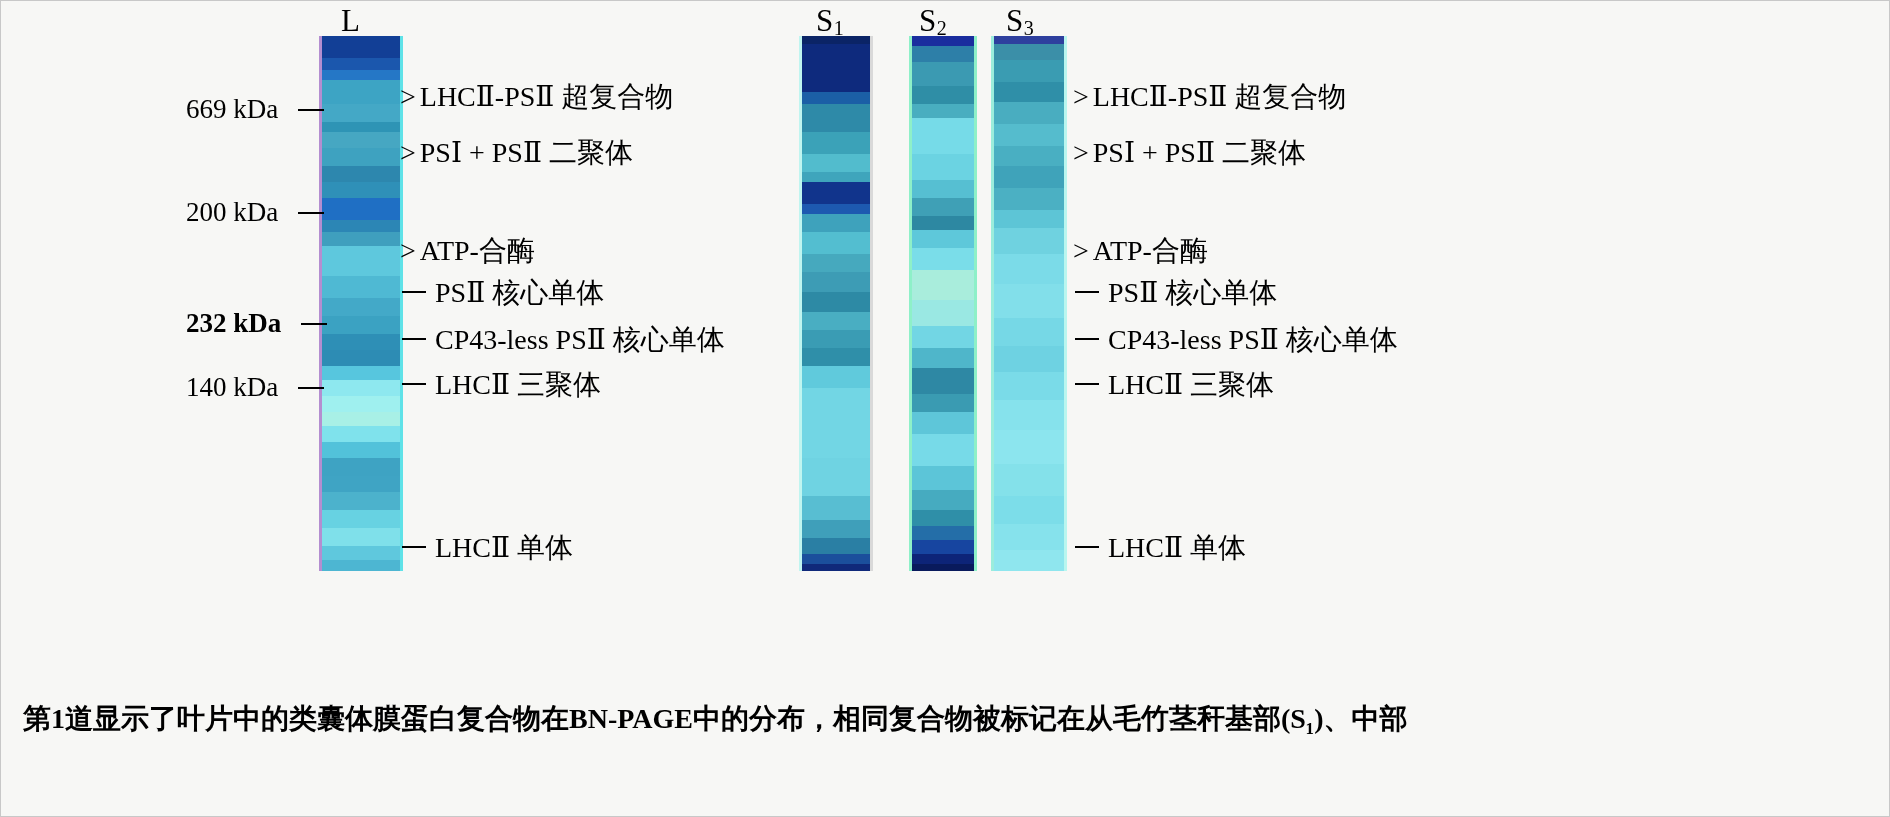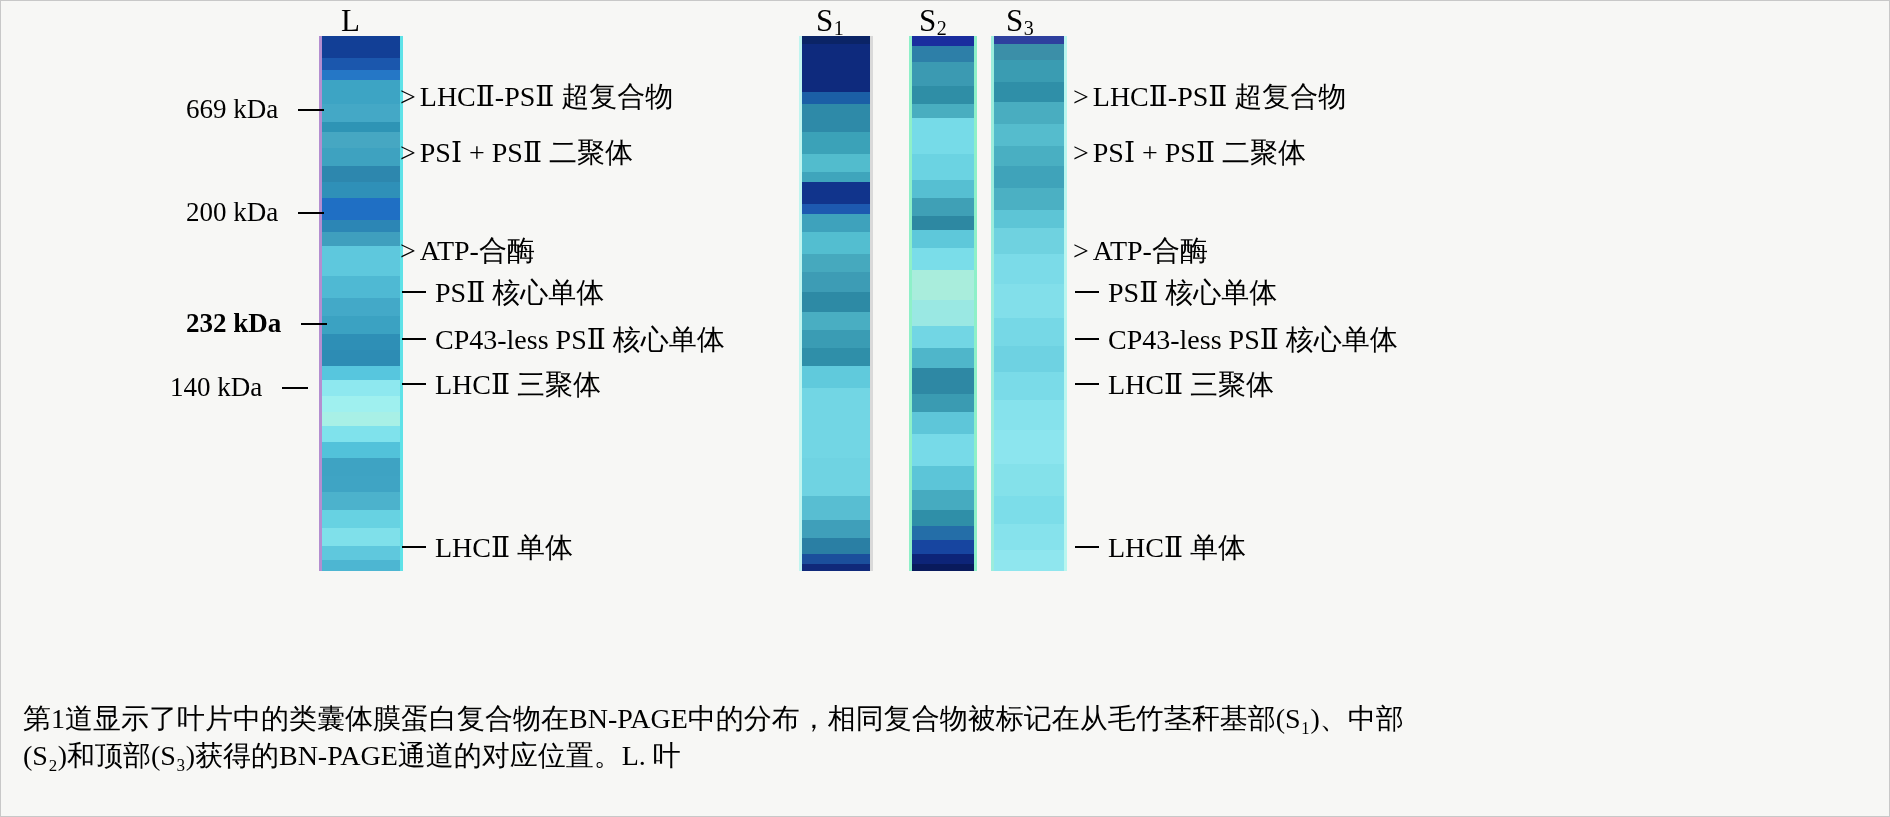--- a/index.html
+++ b/index.html
@@ -95,20 +95,21 @@
 
   
   #caption {
     position: absolute;
     left: 22px;
     top: 700px;
     width: 1840px;
     font-size: 28px;
     line-height: 1.32;
     font-family: "Liberation Serif", "DejaVu Serif", serif;
+    font-weight: bold;
   }
 </style>
 </head>
 <body>
 
 <div id="figure-root">
 
   <div class="lane-header" style="left:340px; top:4px;">
     <span>L</span>
   </div>
@@ -266,21 +267,21 @@
   <div class="mw-marker" style="left:185px; top:196px;">
     <span class="mw-text">200 kDa</span>
     <span class="mw-dash"></span>
   </div>
 
   <div class="mw-marker" style="left:185px; top:307px;font-weight:bold;">
     <span class="mw-text">232 kDa</span>
     <span class="mw-dash"></span>
   </div>
 
-  <div class="mw-marker" style="left:169px; top:371px;">
+  <div class="mw-marker" style="left:185px; top:371px;">
     <span class="mw-text">140 kDa</span>
     <span class="mw-dash"></span>
   </div>
 
   <div class="annot" style="left:399px; top:82px;">
     <span class="lead">&gt;</span><span>LHCⅡ-PSⅡ 超复合物</span>
   </div>
 
   <div class="annot" style="left:399px; top:138px;">
     <span class="lead">&gt;</span><span>PSⅠ + PSⅡ 二聚体</span>
@@ -329,16 +330,15 @@
   <div class="annot" style="left:1074px; top:370px;">
     <span class="lead-dash"></span><span>LHCⅡ 三聚体</span>
   </div>
 
   <div class="annot" style="left:1074px; top:533px;">
     <span class="lead-dash"></span><span>LHCⅡ 单体</span>
   </div>
 
   <div id="caption">
     <div>第1道显示了叶片中的类囊体膜蛋白复合物在BN-PAGE中的分布，相同复合物被标记在从毛竹茎秆基部(S₁)、中部</div>
-    <div>(S₂)和顶部(S₃)获得的BN-PAGE通道的对应位置。L. 叶</div>
   </div>
 
 </div>
 
 </body></html>

